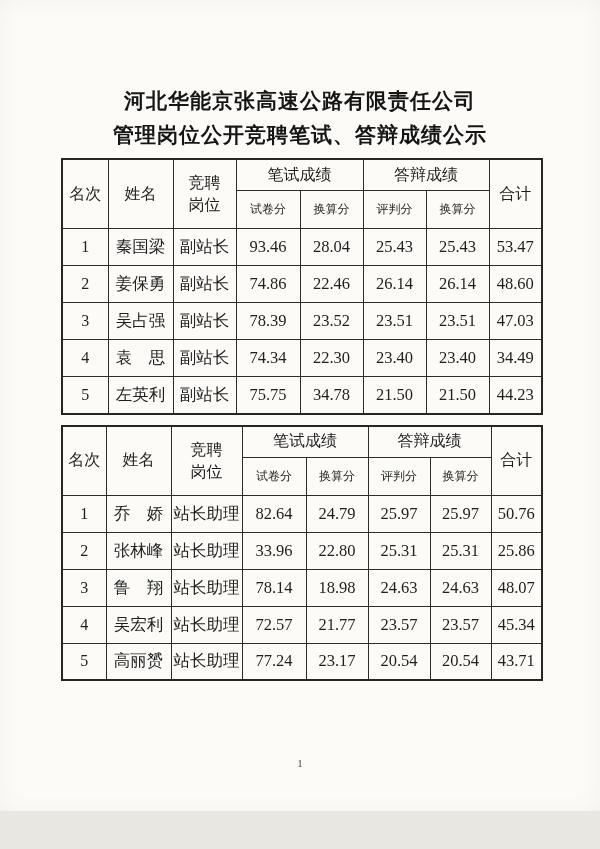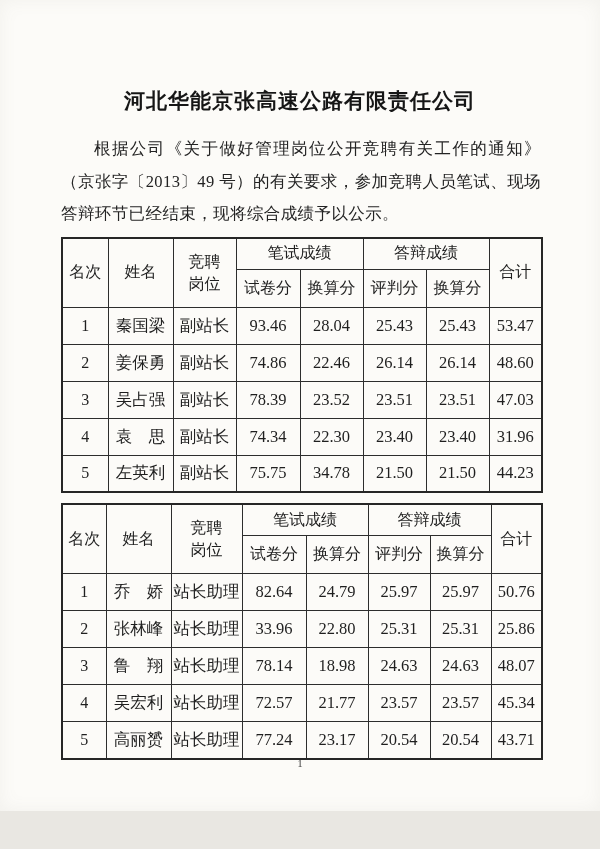--- a/index.html
+++ b/index.html
@@ -49,21 +49,21 @@
   .score-table th, .score-table td {
     border: 1.5px solid #2d2d2d;
     text-align: center;
     vertical-align: middle;
     padding: 0;
     font-weight: normal;
     color: #1f1f1f;
   }
   .score-table { border: 2px solid #262626; }
   .score-table thead tr.group-row th { height: 30px; font-size: 16px; }
-  .score-table thead tr.sub-row th { height: 37px; font-size: 16px; }
+  .score-table thead tr.sub-row th { height: 37px; font-size: 12px; }
   .score-table thead th.two-line { line-height: 22px; }
   .score-table tbody tr { height: 37px; }
   .score-table tbody td { font-size: 16.5px; }
   .score-table tbody td:first-child { font-size: 16px; }
   .pos-line { display: block; }
   .page-number {
     position: absolute;
     left: 50%;
     bottom: 42px;
     transform: translateX(-50%);
@@ -71,23 +71,23 @@
     color: #4a4a4a;
   }
 </style>
 </head>
 <body>
 
 <div class="page">
 
   <h1 class="doc-title">
     <span class="title-line">河北华能京张高速公路有限责任公司</span>
+    <span class="title-line">管理岗位公开竞聘笔试、答辩成绩公示</span>
   </h1>
 
-  <p class="intro">根据公司《关于做好管理岗位公开竞聘有关工作的通知》（京张字〔2013〕49 号）的有关要求，参加竞聘人员笔试、现场答辩环节已经结束，现将综合成绩予以公示。</p>
 
   <table class="score-table t1">
     <colgroup>
       <col style="width:46px">
         <col style="width:65px">
         <col style="width:63px">
         <col style="width:64px">
       <col style="width:63px">
         <col style="width:63px">
         <col style="width:63px">
@@ -144,21 +144,21 @@
           <td>47.03</td>
         </tr>
         <tr>
           <td>4</td>
           <td>袁　思</td>
           <td>副站长</td>
           <td>74.34</td>
           <td>22.30</td>
           <td>23.40</td>
           <td>23.40</td>
-          <td>31.96</td>
+          <td>34.49</td>
         </tr>
         <tr>
           <td>5</td>
           <td>左英利</td>
           <td>副站长</td>
           <td>75.75</td>
           <td>34.78</td>
           <td>21.50</td>
           <td>21.50</td>
           <td>44.23</td>

